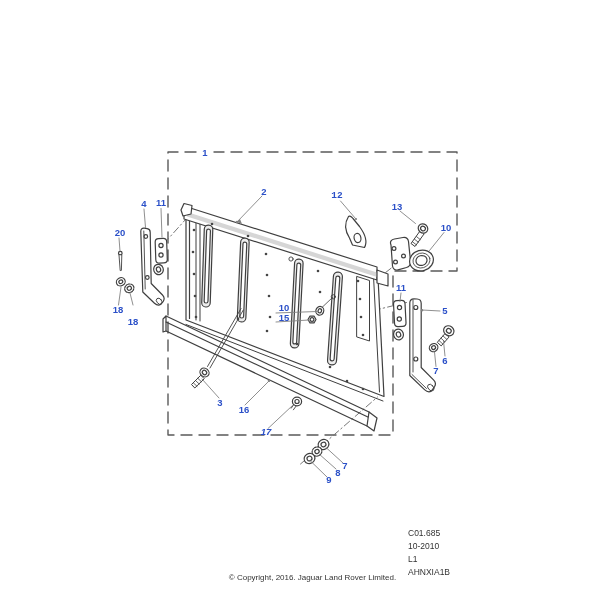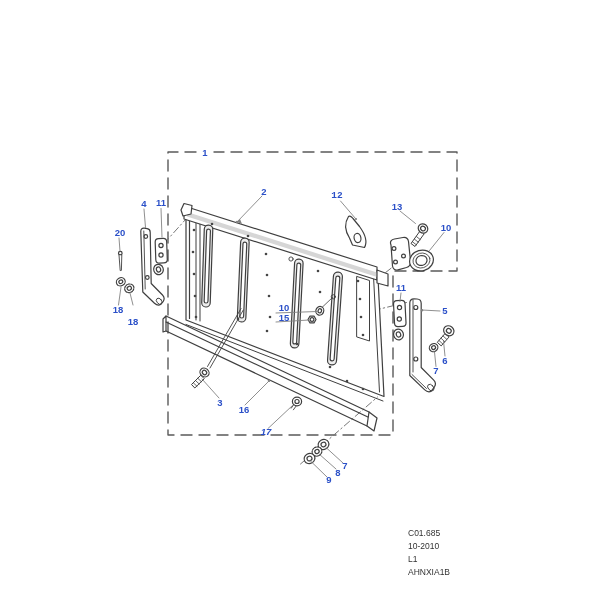--- a/index.html
+++ b/index.html
@@ -268,14 +268,15 @@
       <span class="callout" style="left: 329px; top: 480px; color: rgb(43, 80, 200);">9</span>
     </div>
 
 <div class="code-block">
   <div>C01.685</div>
   <div>10-2010</div>
   <div>L1</div>
   <div>AHNXIA1B</div>
 </div>
 
+<div class="copyright">© Copyright, 2016. Jaguar Land Rover Limited.</div>
 
 </div>
 
 </body></html>

